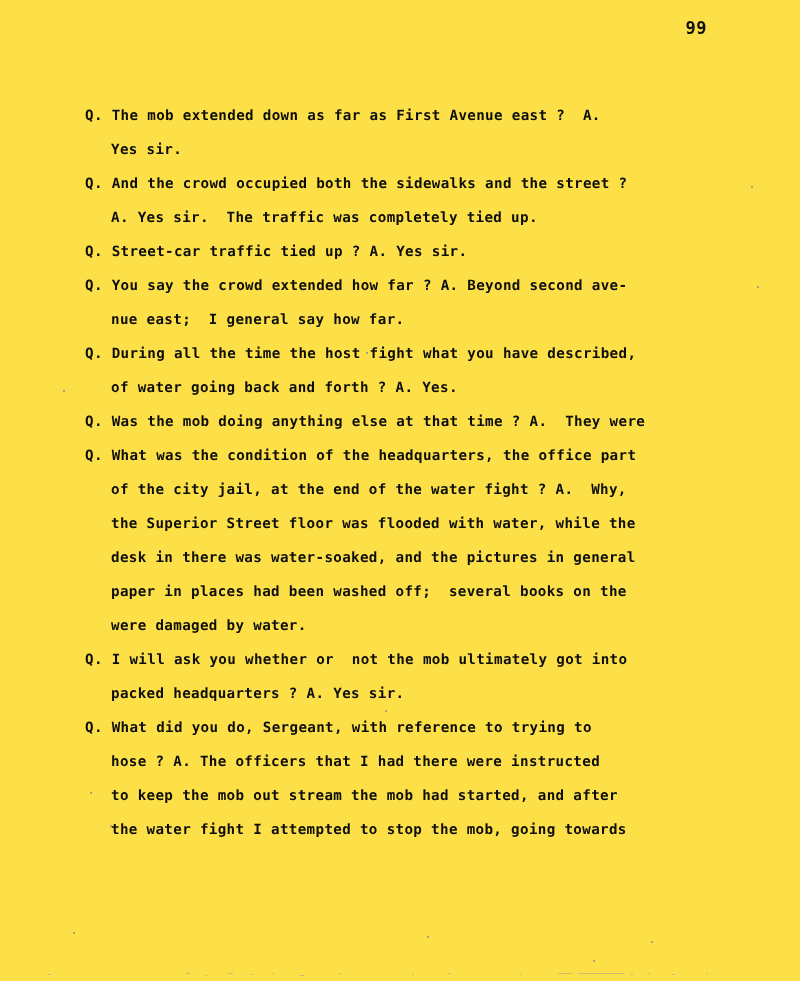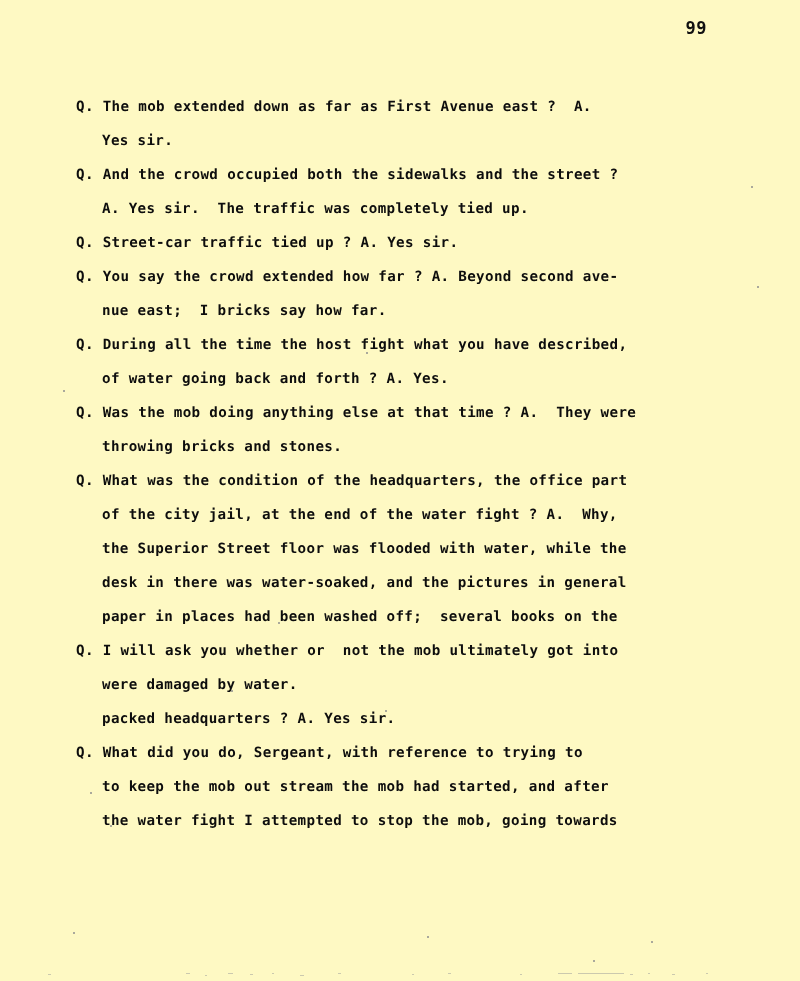--- a/index.html
+++ b/index.html
@@ -14,21 +14,21 @@
     overflow: hidden;
     font-family: "DejaVu Sans Mono", "Liberation Mono", monospace;
     color: #000000;
     position: relative;
   }
 
   .page {
     position: relative;
     width: 800px;
     height: 981px;
-    background: #fef9c3;
+    background: #fde047;
   }
 
   
   .page-number {
     position: absolute;
     top: 18px;
     right: 93px;
     font-family: "DejaVu Sans Mono", "Liberation Mono", monospace;
     font-size: 17px;
     font-weight: bold;
@@ -37,21 +37,21 @@
   }
 
   .transcript-body {
     position: absolute;
     top: 86px;
     left: 72px;
     width: 700px;
   }
 
   .qa-block {
-    margin: 4px;
+    margin: 13px;
     padding: 0;
   }
 
   .t-line {
     font-family: "DejaVu Sans Mono", "Liberation Mono", monospace;
     font-size: 14.2px;
     font-weight: bold;
     line-height: 34px;
     height: 34px;
     white-space: pre;
@@ -90,34 +90,34 @@
   <div class="page-number">99</div>
 
   <div class="transcript-body">
     <div class="qa-block" id="qa-lines">
         <div class="t-line">Q. The mob extended down as far as First Avenue east ?  A.</div>
         <div class="t-line indent">Yes sir.</div>
         <div class="t-line">Q. And the crowd occupied both the sidewalks and the street ?</div>
         <div class="t-line indent">A. Yes sir.  The traffic was completely tied up.</div>
         <div class="t-line">Q. Street-car traffic tied up ? A. Yes sir.</div>
         <div class="t-line">Q. You say the crowd extended how far ? A. Beyond second ave-</div>
-        <div class="t-line indent">nue east;  I bricks say how far.</div>
+        <div class="t-line indent">nue east;  I general say how far.</div>
         <div class="t-line">Q. During all the time the host fight what you have described,</div>
         <div class="t-line indent">of water going back and forth ? A. Yes.</div>
         <div class="t-line">Q. Was the mob doing anything else at that time ? A.  They were</div>
-        <div class="t-line indent">throwing bricks and stones.</div>
         <div class="t-line">Q. What was the condition of the headquarters, the office part</div>
         <div class="t-line indent">of the city jail, at the end of the water fight ? A.  Why,</div>
         <div class="t-line indent">the Superior Street floor was flooded with water, while the</div>
         <div class="t-line indent">desk in there was water-soaked, and the pictures in general</div>
         <div class="t-line indent">paper in places had been washed off;  several books on the</div>
+        <div class="t-line indent">were damaged by water.</div>
         <div class="t-line">Q. I will ask you whether or  not the mob ultimately got into</div>
-        <div class="t-line indent">were damaged by water.</div>
         <div class="t-line indent">packed headquarters ? A. Yes sir.</div>
         <div class="t-line">Q. What did you do, Sergeant, with reference to trying to</div>
+        <div class="t-line indent">hose ? A. The officers that I had there were instructed</div>
         <div class="t-line indent">to keep the mob out stream the mob had started, and after</div>
         <div class="t-line indent">the water fight I attempted to stop the mob, going towards</div>
       </div>
   </div>
 
   <div class="speck" style="left:751px;  top:186px;  width:2px; height:2px;"></div>
   <div class="speck" style="left:757px;  top:286px;  width:2px; height:2px;"></div>
   <div class="speck" style="left:63px;   top:390px;  width:2px; height:2px;"></div>
   <div class="speck" style="left:366px;  top:352px;  width:2px; height:2px;"></div>
   <div class="speck" style="left:278px;  top:622px;  width:2px; height:2px;"></div>

